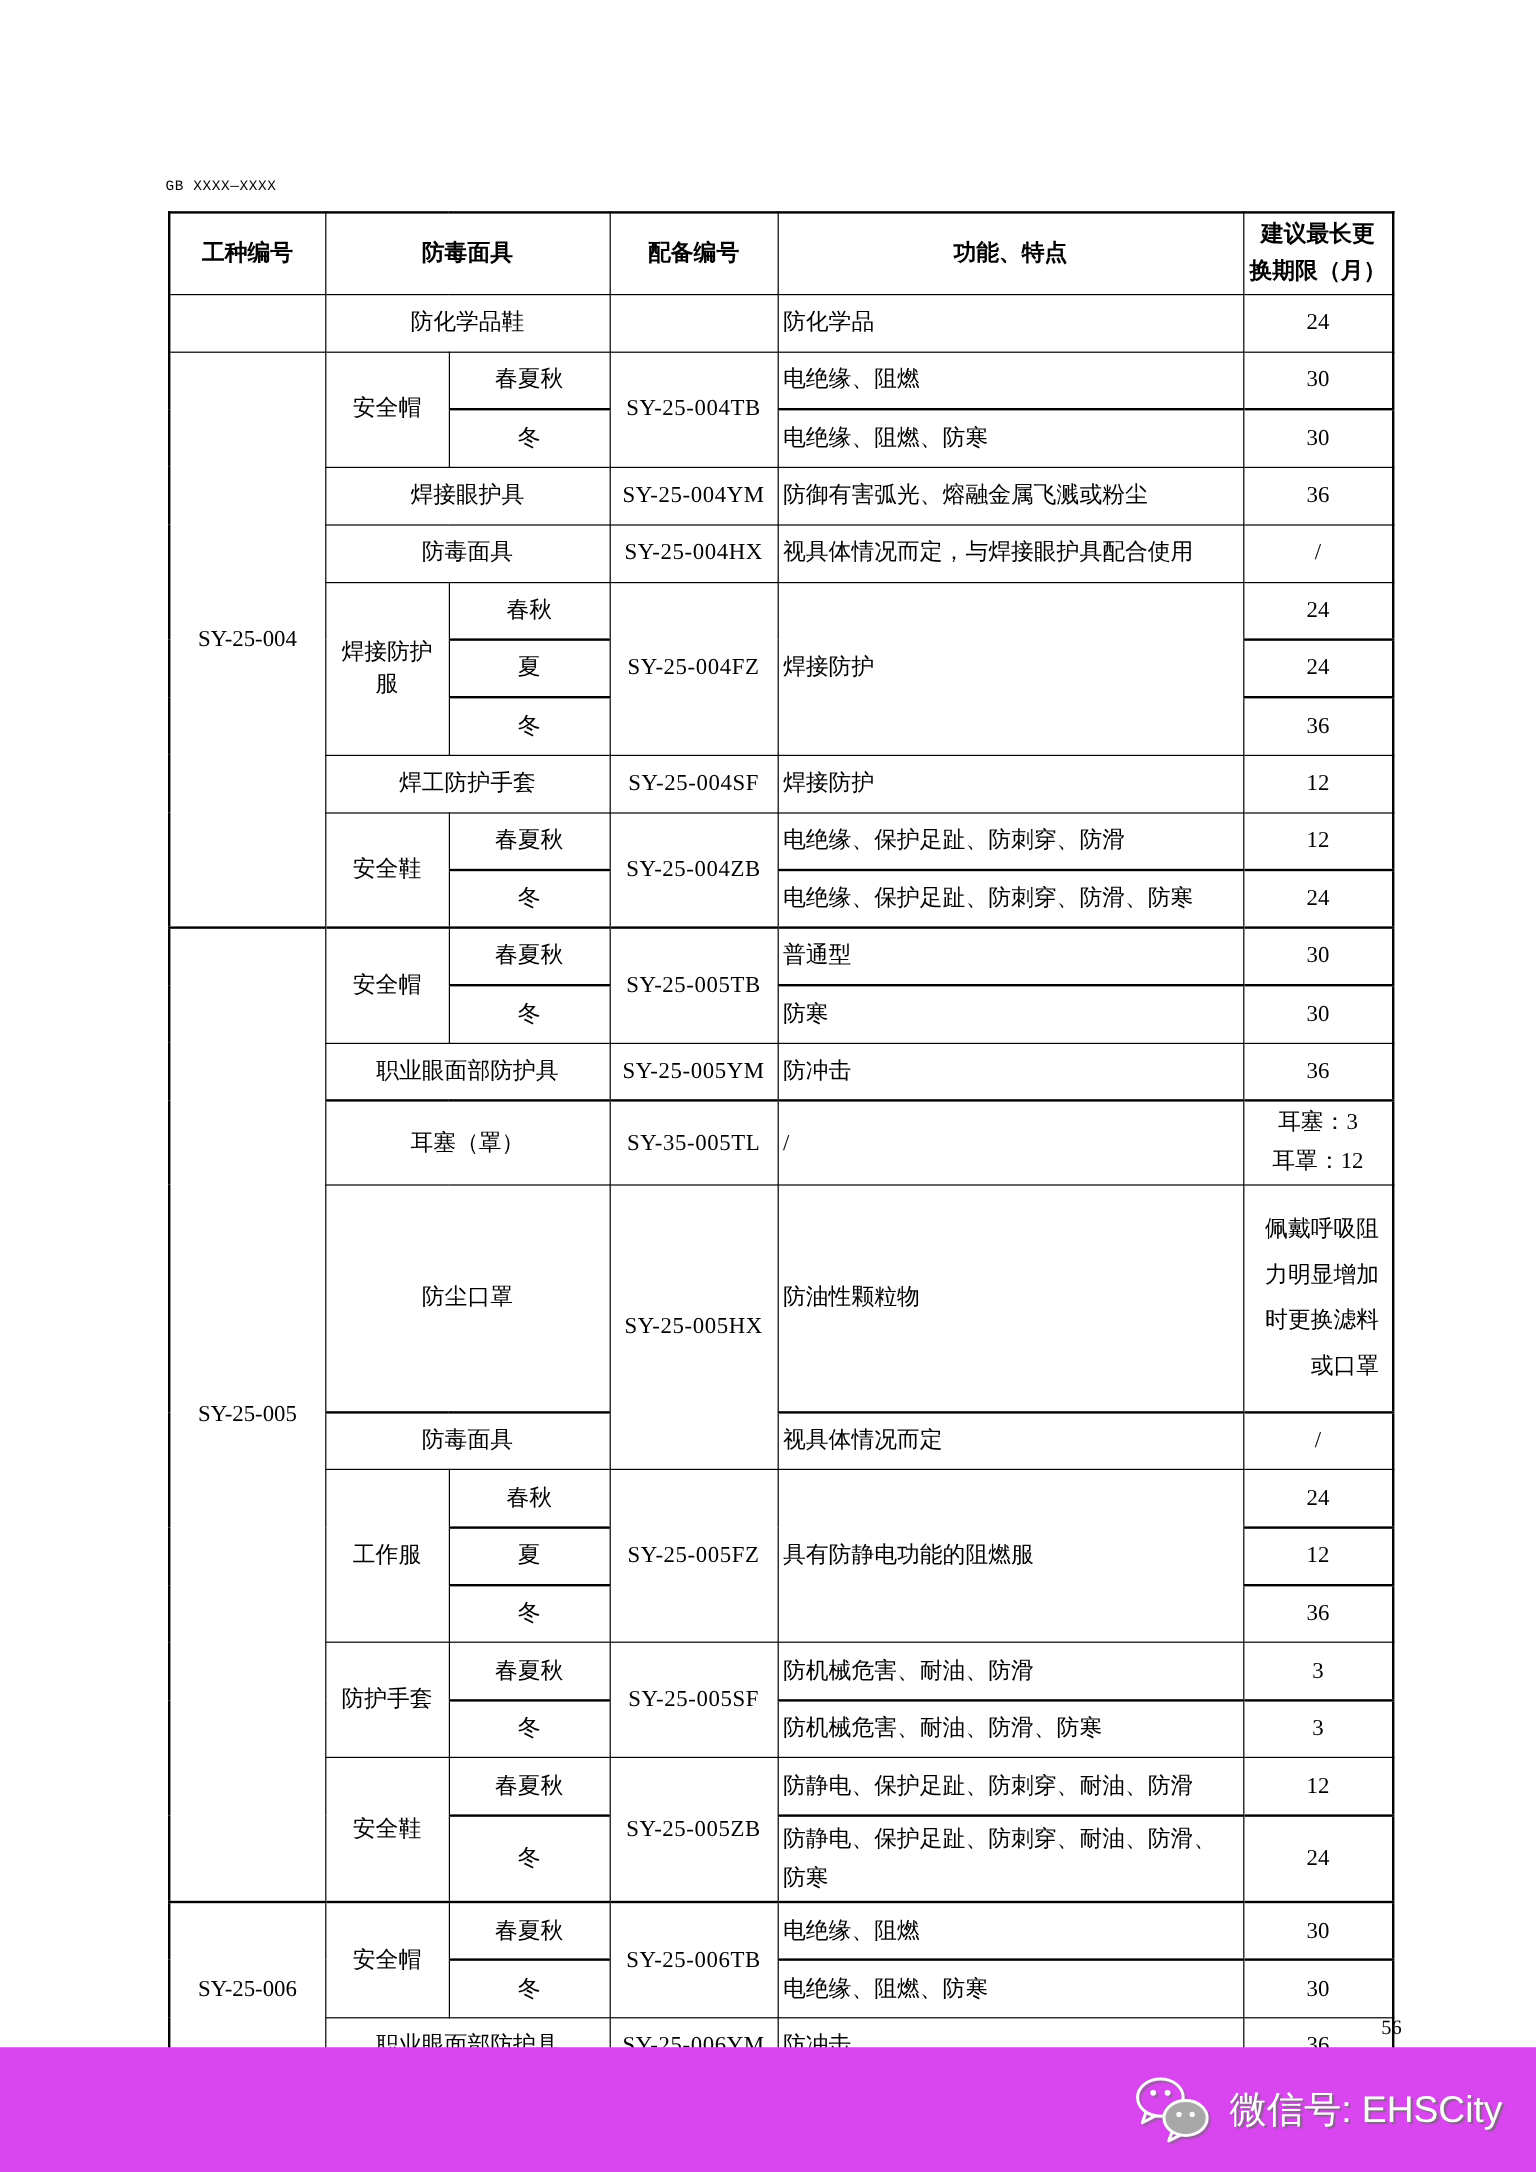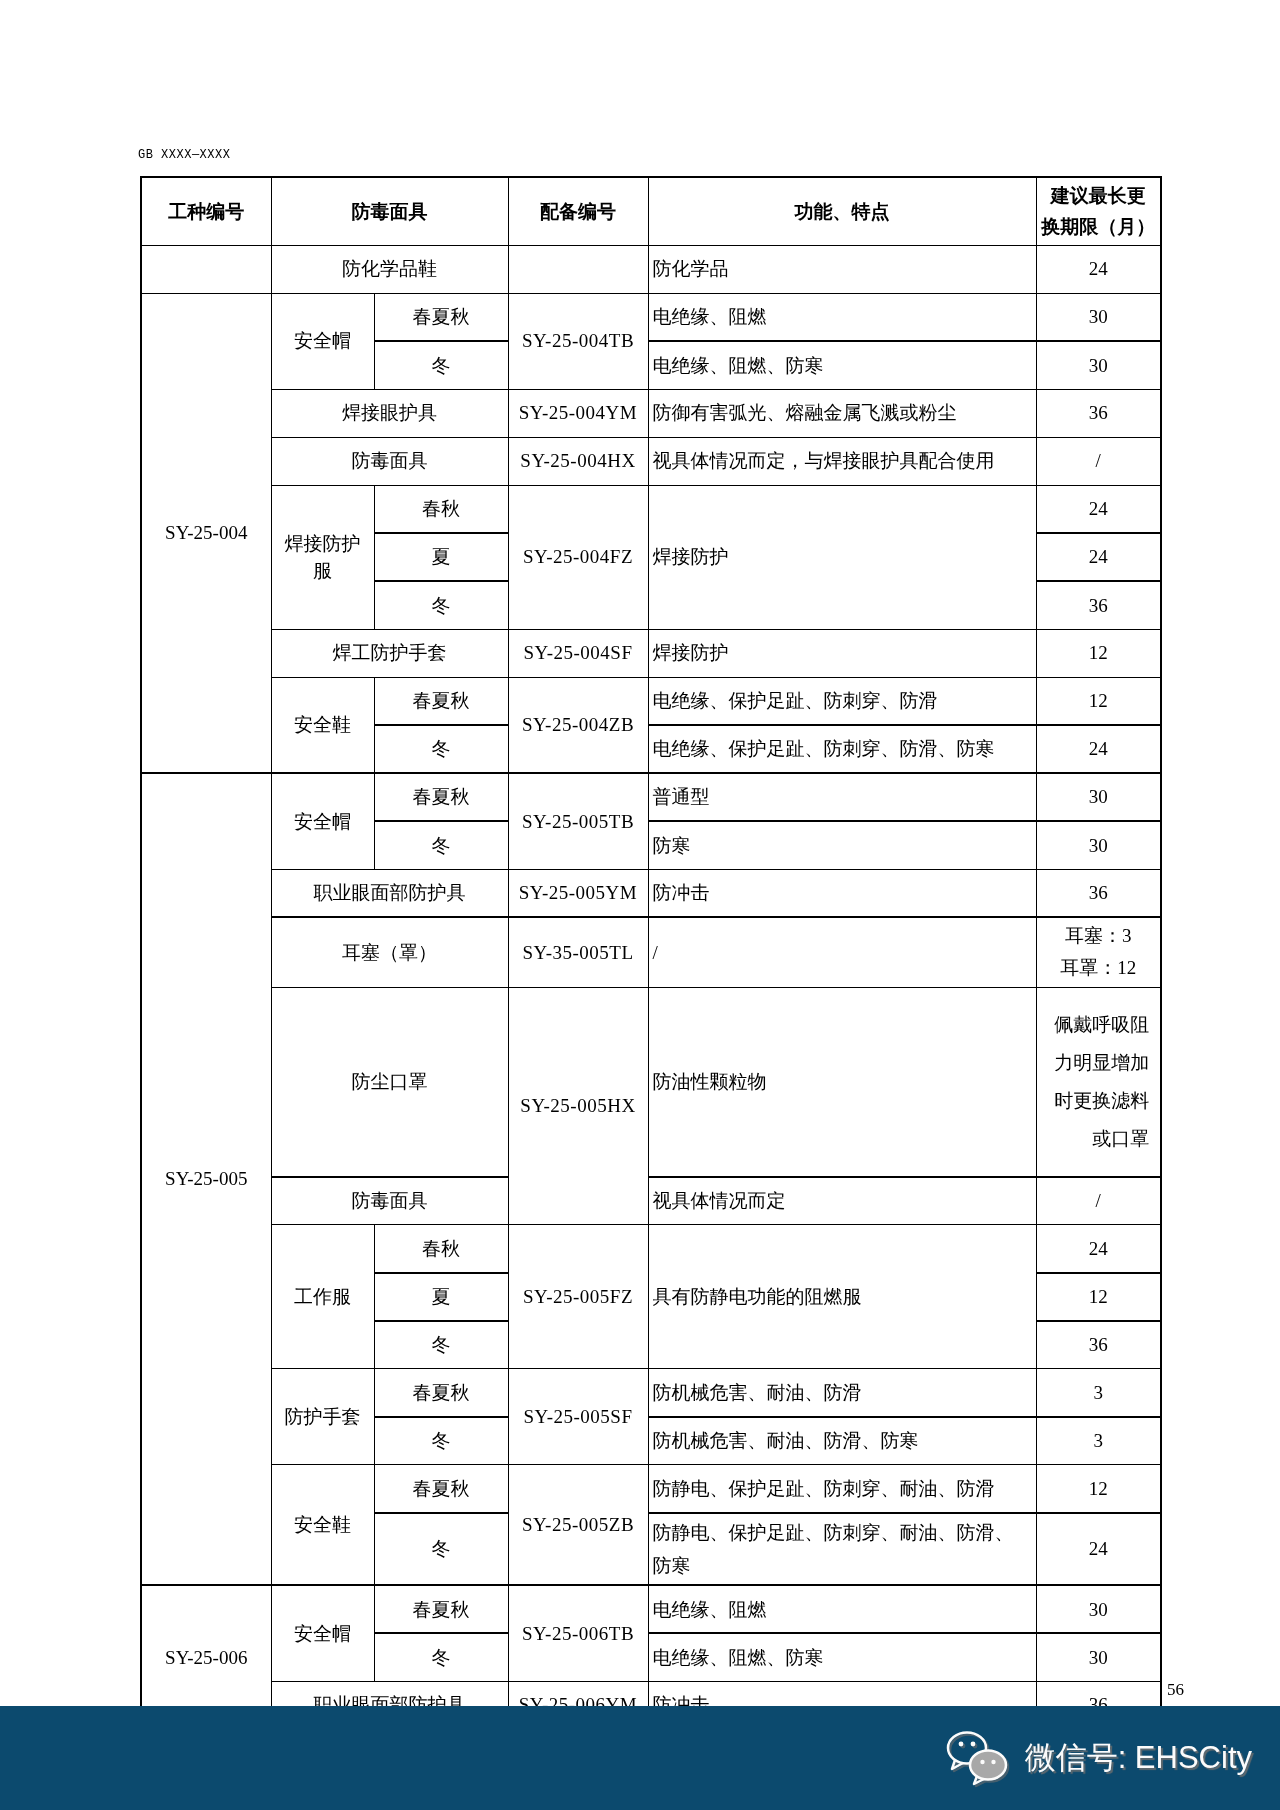--- a/index.html
+++ b/index.html
@@ -14,21 +14,21 @@
   th{font-weight:bold;}
   tr.h64{height:64px;} tr.h48{height:48px;} tr.h62{height:62px;} tr.h160{height:160px;}
   tr.tk td{border-top-width:2px;}
   tr.sec td{border-top-width:2.5px;}
   td.feat{text-align:left;}
   .limit-line{display:block;line-height:1.65;}
   td.code{letter-spacing:0.5px;}
   .m-long{width:102px;margin:16px auto;word-break:break-all;line-height:2.0;text-align:right;}
   .m-two span{display:block;line-height:1.7;}
   .feat2{line-height:1.75;}
-  .page-num{position:absolute;right:96px;top:1680px;font-size:17px;}
+  .page-num{position:absolute;right:112px;top:1680px;font-size:17px;}
   .footer-bar{position:absolute;left:0;bottom:0;width:1280px;height:104px;}
   .watermark{position:absolute;right:28px;top:50%;transform:translateY(-50%);
        display:flex;align-items:center;gap:12px;}
   .wm-text{font-family:"Liberation Sans",sans-serif;font-size:31px;color:#fbfbfb;
        text-shadow:2px 2px 1px rgba(110,110,110,0.85);white-space:nowrap;}
   .wicon{filter:drop-shadow(2px 2px 0 rgba(110,110,110,0.6));}
 </style>
 </head>
 <body>
 
@@ -222,21 +222,21 @@
     <td class="code">SY-25-006YM</td>
     <td class="feat">防冲击</td>
     <td>36</td>
   </tr>
 </tbody>
     </table>
 </div>
 
 <div class="page-num">56</div>
 
-<div class="footer-bar" style="background: #0c4a6e;">
+<div class="footer-bar" style="background: #d946ef;">
   <div class="watermark">
     <svg class="wicon" width="70" height="58" viewBox="0 0 70 58">
       <g fill="none" stroke="#fbfbfb" stroke-width="2.5">
         <ellipse cx="24" cy="19" rx="19" ry="15.5"></ellipse>
         <path d="M12 31 L9 40 L20 34" stroke-linejoin="round"></path>
       </g>
       <circle cx="18" cy="15" r="2.4" fill="#fbfbfb"></circle>
       <circle cx="30" cy="15" r="2.4" fill="#fbfbfb"></circle>
       <g fill="none" stroke="#fbfbfb" stroke-width="2.5">
         <ellipse cx="45" cy="36" rx="18" ry="14.5" fill="#a8a8a8"></ellipse>

